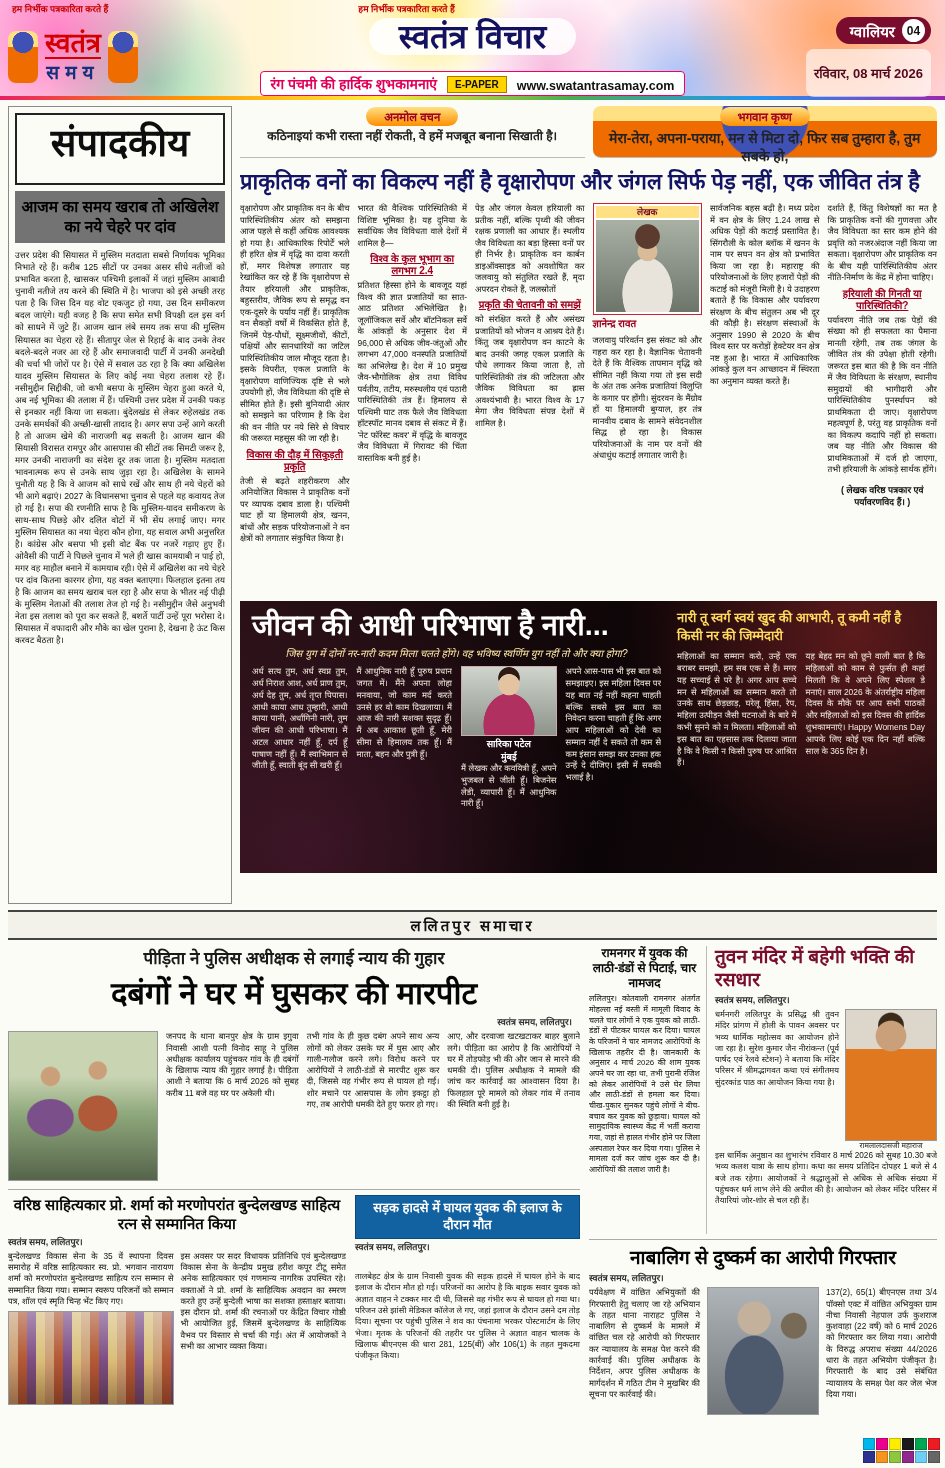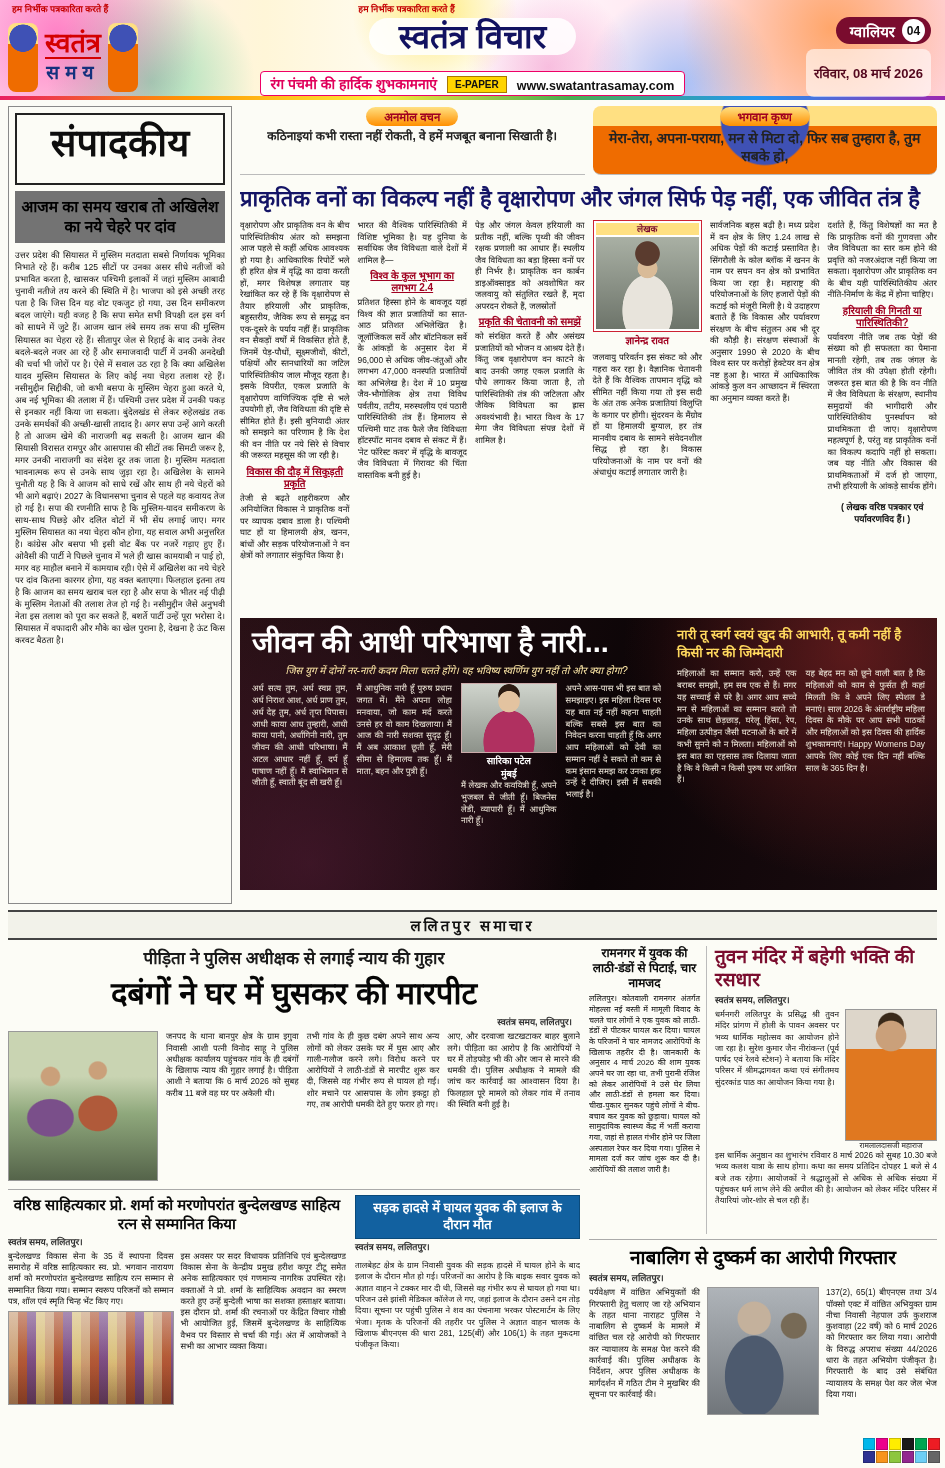--- a/index.html
+++ b/index.html
@@ -13,21 +13,21 @@
       radial-gradient(circle at 6% 35%, rgba(255,0,150,.45), transparent 16%),
       radial-gradient(circle at 16% 85%, rgba(0,190,110,.40), transparent 13%),
       radial-gradient(circle at 88% 30%, rgba(255,120,0,.55), transparent 18%),
       radial-gradient(circle at 72% 88%, rgba(0,120,255,.35), transparent 14%),
       radial-gradient(circle at 46% 12%, rgba(255,215,0,.50), transparent 16%),
       radial-gradient(circle at 58% 70%, rgba(230,60,160,.30), transparent 15%),
       linear-gradient(90deg,#ffe9f3,#fff6d8 28%,#ffffff 50%,#ffe3ef 74%,#ffd9e8); }
   .mast-taglines { display:flex; gap:250px; padding:2px 12px; font-size:9px; font-weight:bold; color:#c40000; }
   .mast-main { flex:1; display:flex; align-items:center; padding:0 8px; }
   .logo-block { width:218px; display:flex; align-items:center; gap:7px; }
-  .krishna { width:30px; height:69px; border-radius:8px; flex:none;
+  .krishna { width:30px; height:52px; border-radius:8px; flex:none;
     background: radial-gradient(circle at 50% 22%, #3f51b5 0 24%, transparent 25%),
                 radial-gradient(circle at 50% 14%, #ffd400 0 12%, transparent 13%),
                 linear-gradient(180deg,#ffe082 0 30%, #ef6c00 30% 100%); }
   .logo-text { text-align:center; }
   .logo-text .l1 { font-size:27px; font-weight:bold; color:#d40000; line-height:1; }
   .logo-text .l2 { font-size:19px; font-weight:bold; color:#14317d; letter-spacing:6px; border-top:2px solid #d40000; }
   .center-block { flex:1; display:flex; flex-direction:column; align-items:center; justify-content:center; gap:16px; }
   .paper-title { font-size:33px; font-weight:bold; color:#121260; background:rgba(255,255,255,.88); padding:0 30px; border-radius:22px; line-height:1.15; }
   .sub-strip { background:#fff; border:1px solid #e06; border-radius:4px; display:flex; align-items:flex-end; gap:10px; padding:2px 10px; }
   .greeting { color:#e0005a; font-weight:bold; font-size:14px; }
@@ -63,21 +63,21 @@
   .ma-cols { display:flex; gap:8px; height:392px; overflow:hidden; }
   .ma-col { flex:1; font-size:8.4px; line-height:1.37; text-align:justify; color:#141414; min-width:0; }
   .ma-sub { font-size:10px; font-weight:bold; color:#a00020; text-align:center; margin:4px 0 3px; line-height:1.2;text-decoration:underline; }
   .author-box { border:1px solid #c23; padding:2px; margin-bottom:2px; background:#fff; }
   .author-label { text-align:center; font-size:9px; font-weight:bold; background:#ffe082; color:#7a0c2e; }
   .author-photo { height:92px; margin-top:2px;
     background: radial-gradient(circle at 50% 18%, #5a3b2e 0 13%, transparent 14%),
                 radial-gradient(circle at 50% 34%, #d9bb98 0 12%, transparent 13%),
                 radial-gradient(ellipse at 50% 80%, #e8e4dc 0 34%, transparent 35%),
                 linear-gradient(180deg,#a9b0a4,#6d746a); }
-  .author-name { text-align:center; font-size:10px; font-weight:bold; color:#a00020; margin:1px 0 4px; }
+  .author-name { text-align:left; font-size:10px; font-weight:bold; color:#a00020; margin:1px 0 4px; }
   .ma-credit { font-size:9px; font-weight:bold; text-align:center; margin-top:8px; color:#111; }
 
   
   .nari { margin-top:6px; padding:8px 12px; height:272px; overflow:hidden; display:flex; gap:16px;
     background:
       radial-gradient(circle at 88% 12%, rgba(150,40,40,.55), transparent 35%),
       radial-gradient(circle at 10% 90%, rgba(90,30,60,.5), transparent 40%),
       linear-gradient(105deg,#271014,#0c0507 55%,#1c0c10); color:#efe8da; }
   .nari-left { flex:1.65; display:flex; flex-direction:column; min-width:0; }
   .nari-right { flex:1; display:flex; flex-direction:column; min-width:0; }
@@ -115,21 +115,21 @@
 
   .left-bottom { display:flex; gap:9px; margin-top:8px; padding-top:5px; border-top:1px solid #aaa; flex:1; overflow:hidden; }
   .sharma { width:338px; flex:none; }
   .sharma-headline { font-size:15px; font-weight:bold; text-align:center; line-height:1.28; color:#0a0a0a; }
   .sharma-cols { display:flex; gap:7px; margin-top:3px; overflow:hidden; }
   .sharma-photo { height:94px; border:1px solid #999; margin-top:4px;
     background: repeating-linear-gradient(90deg,#caa07a 0 9px,#b05a3a 9px 18px,#7a4f8a 18px 27px,#d8c080 27px 36px),
                 linear-gradient(180deg,rgba(255,255,255,.35),rgba(60,40,20,.5)); background-blend-mode:overlay; }
   .sadak { flex:1; min-width:0; }
   .sadak-headline { background:#1261a0; color:#fff; font-size:13px; font-weight:bold; text-align:center; padding:4px 6px; line-height:1.3; border:1px solid #0a4a7a; }
-  .sadak-body { font-size:8.2px; line-height:1.38; text-align:justify; margin-top:7px; color:#141414; }
+  .sadak-body { font-size:8.2px; line-height:1.38; text-align:justify; margin-top:18px; color:#141414; }
 
   .right-top { display:flex; gap:8px; height:288px; overflow:hidden; }
   .ramnagar { width:118px; flex:none; border-right:1px solid #bbb; padding-right:6px; }
   .ramnagar-headline { font-size:12px; font-weight:bold; text-align:center; line-height:1.25; color:#0a0a0a; }
   .ramnagar-body { font-size:7.9px; line-height:1.35; text-align:justify; margin-top:3px; color:#141414; }
   .tuvan { flex:1; min-width:0; }
   .tuvan-headline { font-size:19px; font-weight:bold; color:#7a0c2e; line-height:1.2; }
   .tuvan-row { display:flex; gap:6px; margin-top:2px; }
   .tuvan-text { flex:1; font-size:8.2px; line-height:1.38; text-align:justify; min-width:0; color:#141414; }
   .tuvan-photo-wrap { width:92px; flex:none; }

